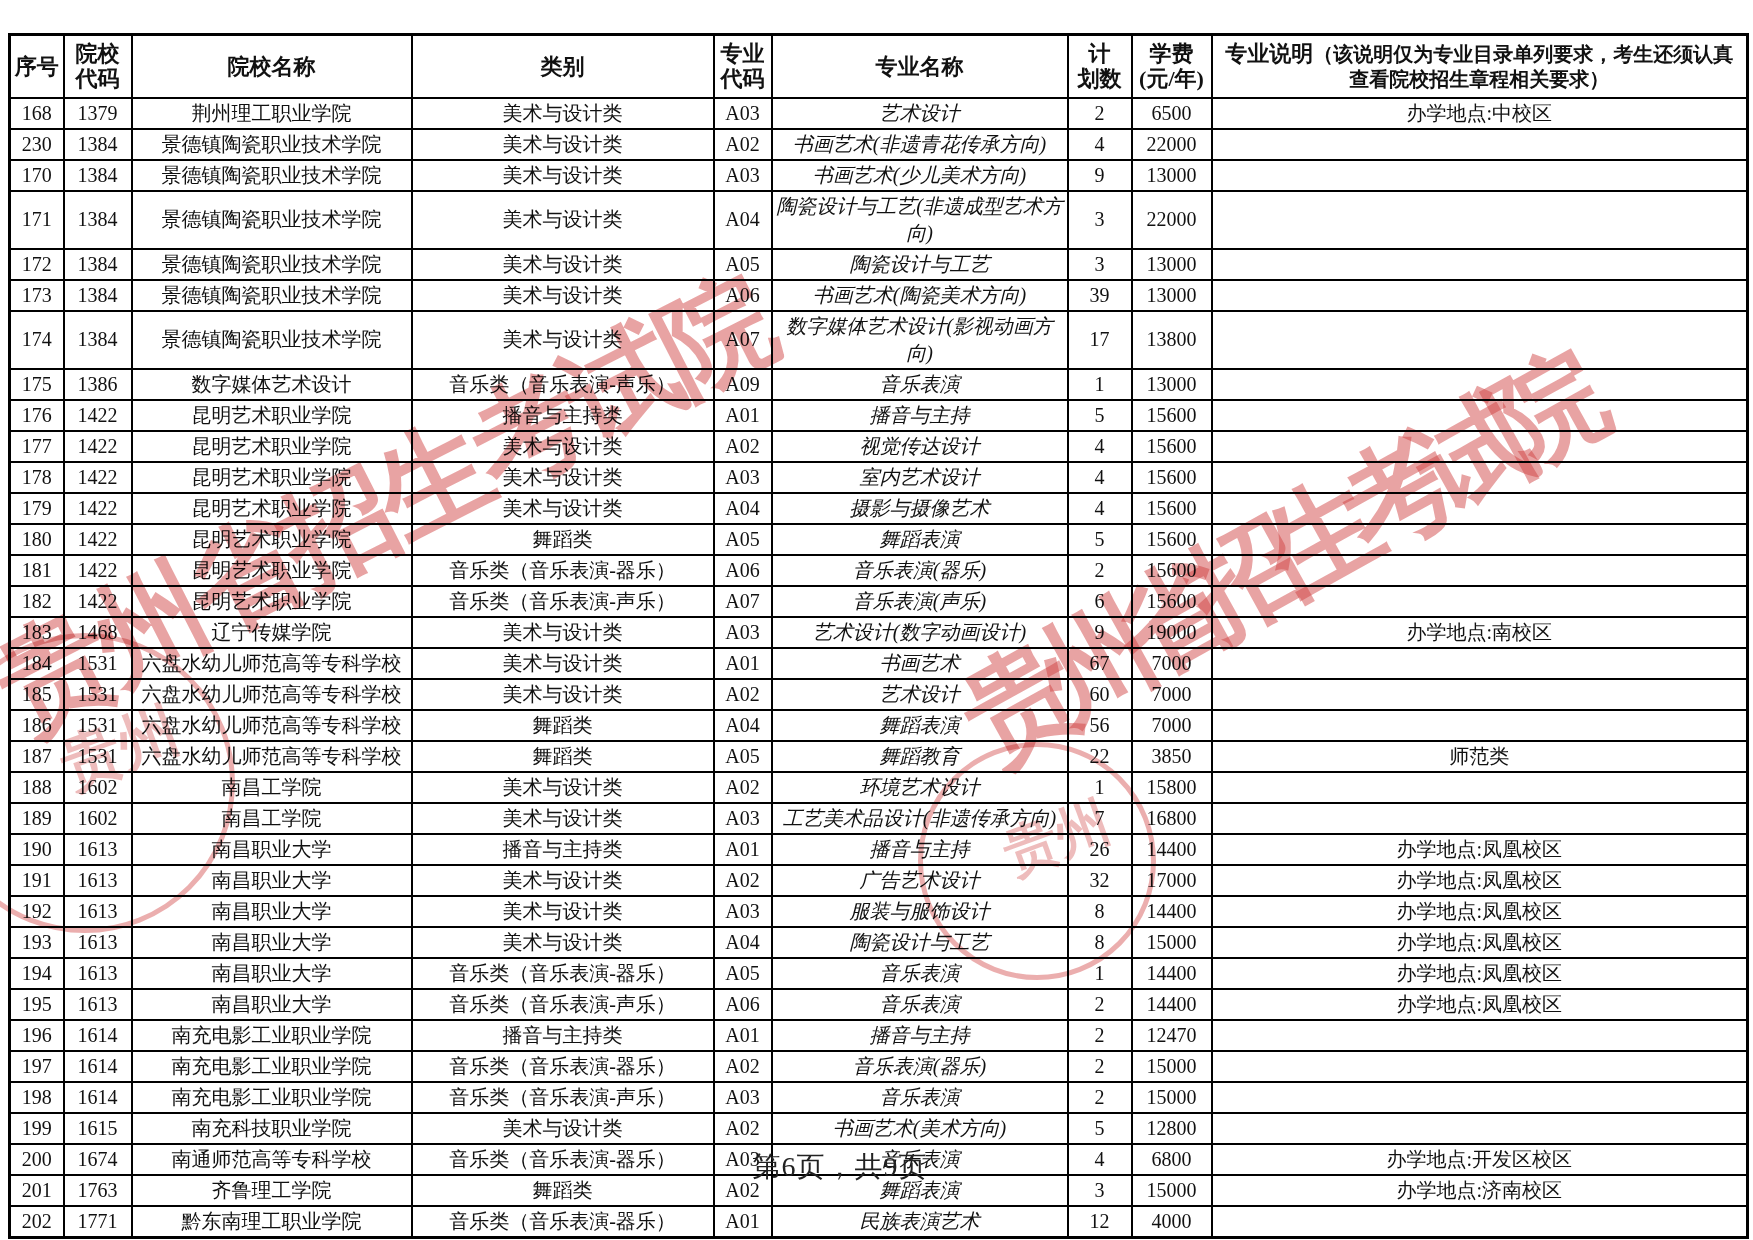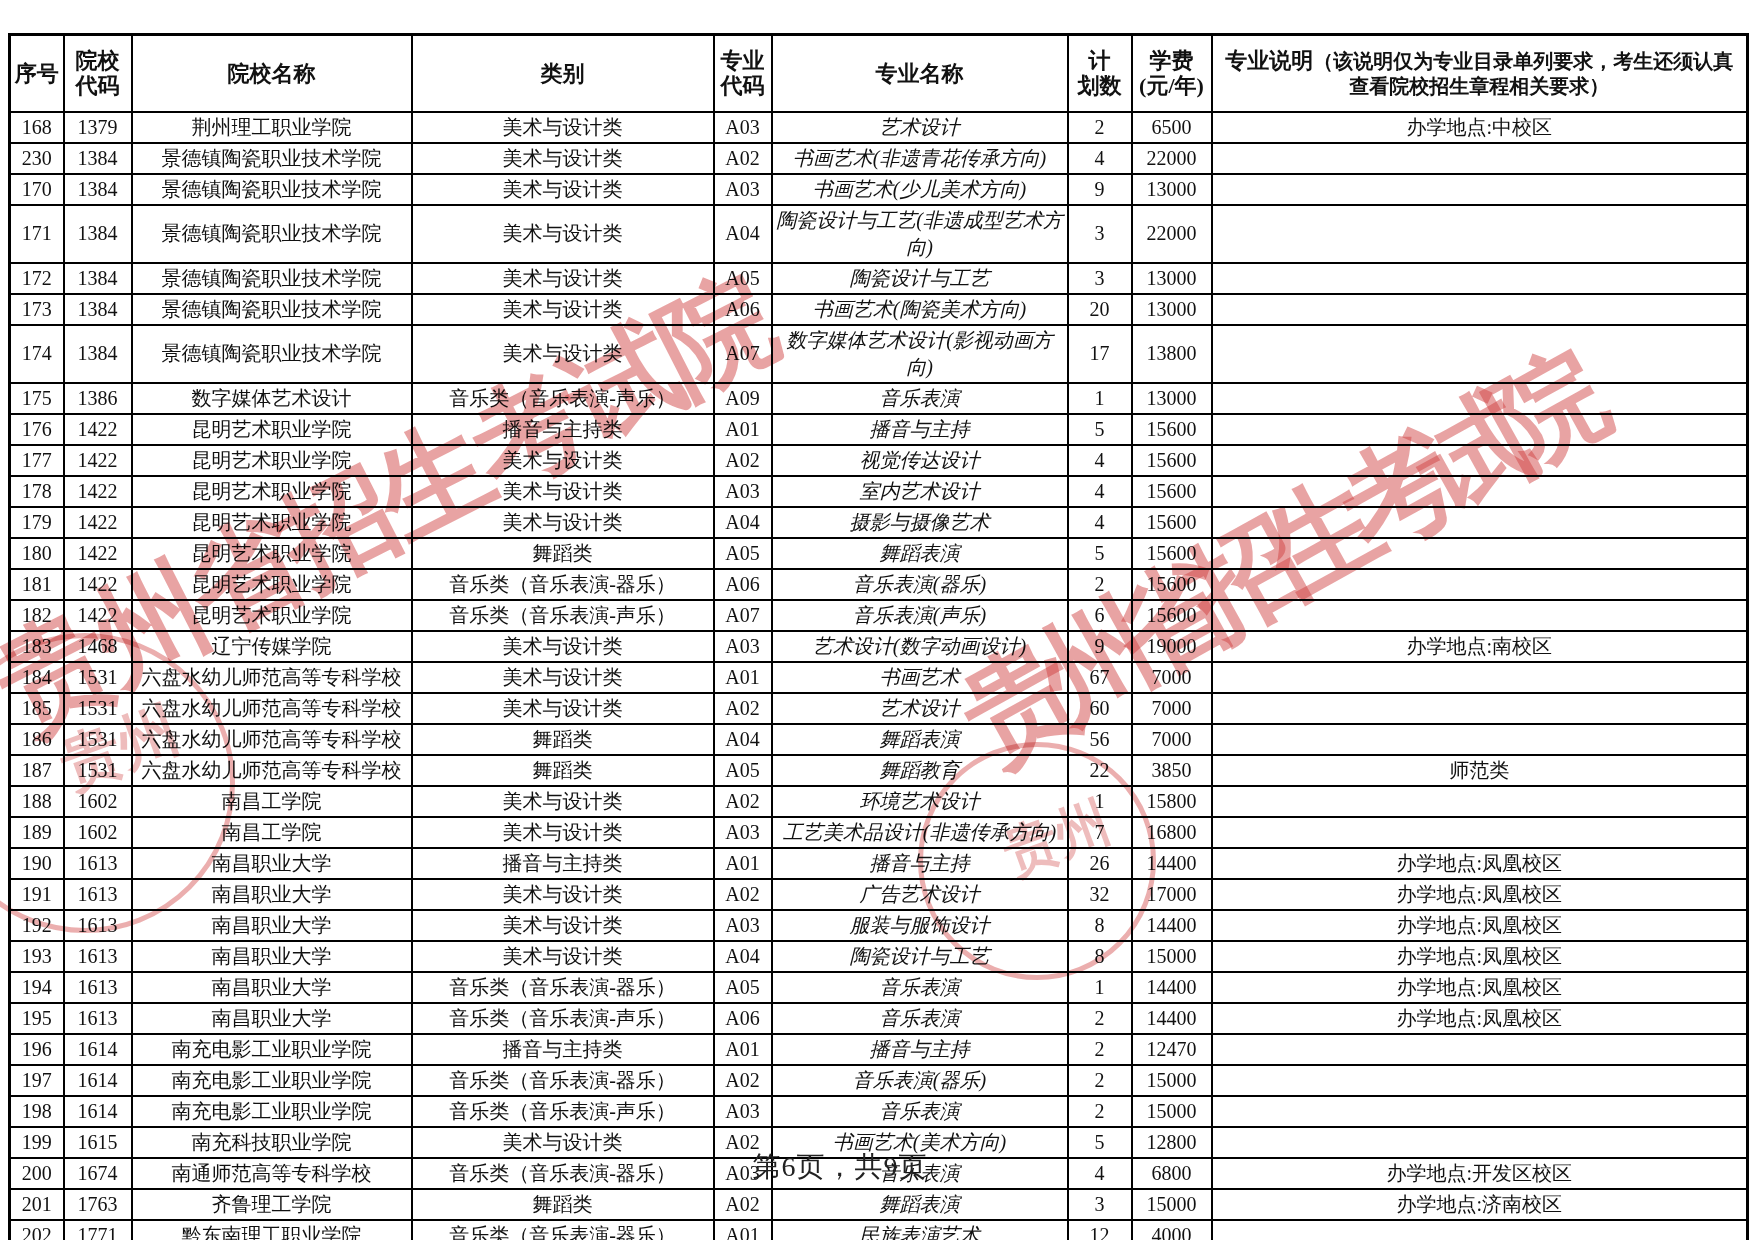--- a/index.html
+++ b/index.html
@@ -16,21 +16,21 @@
   }
   table.grid th,table.grid td{
     border:2px solid #000;
     padding:1px 3px;
     vertical-align:middle;
     text-align:center;
     font-size:20px;
     line-height:1.35;
     overflow:hidden;
   }
-  table.grid thead tr{height:77px;}
+  table.grid thead tr{height:63px;}
   table.grid tbody tr{height:25px;}
   table.grid th{font-weight:bold;font-size:22px;white-space:pre-line;line-height:1.15;}
   th.note-h{text-align:left;padding-left:6px;white-space:normal;line-height:1.25;}
   th.note-h .note-title{font-size:22px;font-weight:bold;}
   th.note-h .note-desc{font-size:20px;font-weight:bold;}
   td.c8{text-align:left;padding-left:7px;}
   td.c5{line-height:1.3;font-style:italic;}
   .footer{
     position:absolute;left:0;top:1148px;width:1680px;text-align:center;
     font-size:28px;color:#222;letter-spacing:1px;
@@ -163,21 +163,21 @@
           <td class="c7">13000</td>
           <td class="c8"></td>
         </tr>
         <tr>
           <td class="c0">173</td>
           <td class="c1">1384</td>
           <td class="c2">景德镇陶瓷职业技术学院</td>
           <td class="c3">美术与设计类</td>
           <td class="c4">A06</td>
           <td class="c5">书画艺术(陶瓷美术方向)</td>
-          <td class="c6">20</td>
+          <td class="c6">39</td>
           <td class="c7">13000</td>
           <td class="c8"></td>
         </tr>
         <tr>
           <td class="c0">174</td>
           <td class="c1">1384</td>
           <td class="c2">景德镇陶瓷职业技术学院</td>
           <td class="c3">美术与设计类</td>
           <td class="c4">A07</td>
           <td class="c5">数字媒体艺术设计(影视动画方向)</td>

